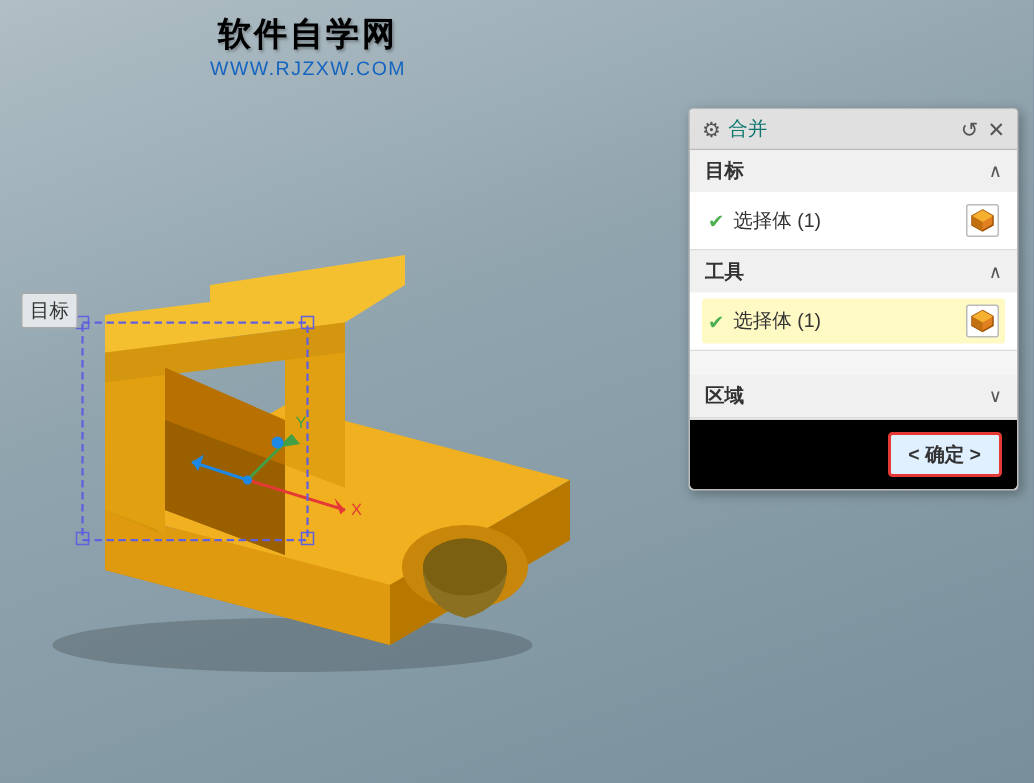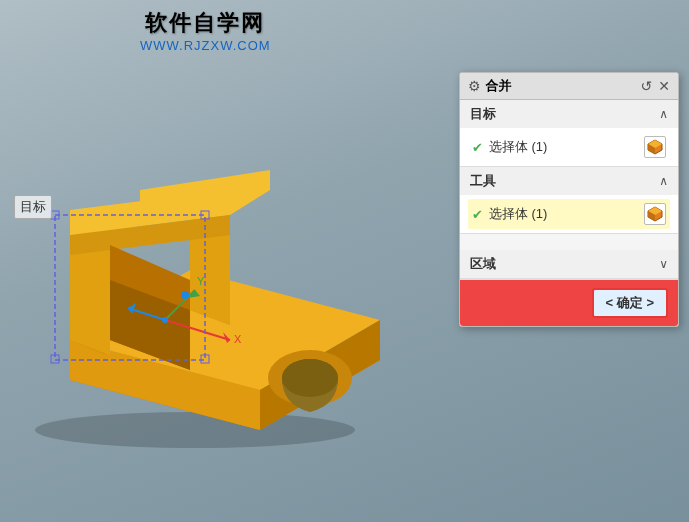--- a/index.html
+++ b/index.html
@@ -94,22 +94,22 @@
       align-items: center;
       gap: 5px;
     }
     .panel-header-right {
       display: flex;
       align-items: center;
       gap: 6px;
     }
     .panel-title {
       font-size: 13px;
-      color: #000000;
-      font-weight: bold;
+      color: #0f766e;
+      font-weight: normal;
     }
     .panel-icon-gear {
       font-size: 14px;
       color: #555;
     }
     .panel-icon-refresh, .panel-icon-close {
       font-size: 14px;
       color: #555;
       cursor: pointer;
     }
@@ -180,21 +180,21 @@
       font-size: 12px;
     }
 
     
     .panel-footer {
       display: flex;
       justify-content: flex-end;
       align-items: center;
       gap: 6px;
       padding: 8px 10px;
-      background: #ef4444;
+      background: #000000;
       border-top: 1px solid #ddd;
       border-radius: 0 0 3px 3px;
     }
     .btn {
       padding: 4px 12px;
       font-size: 13px;
       border-radius: 3px;
       cursor: pointer;
       border: 1px solid #aaa;
       background: #e8e8e8;

